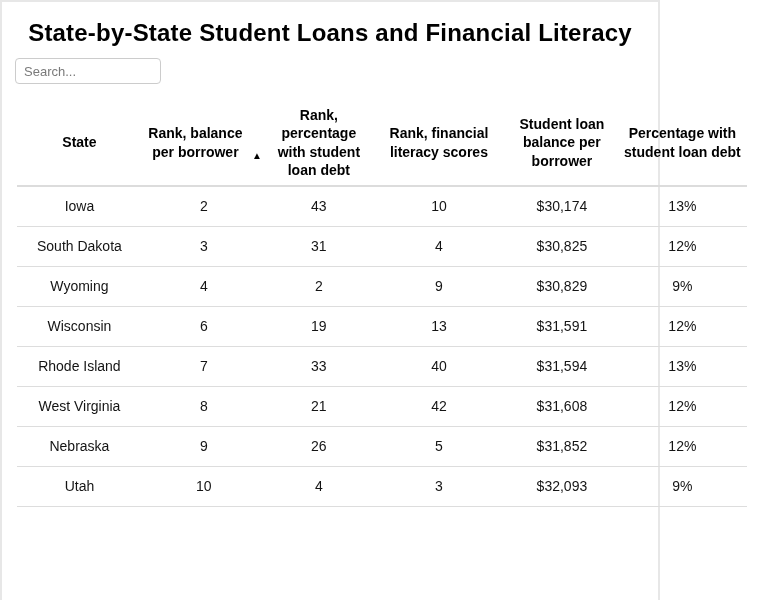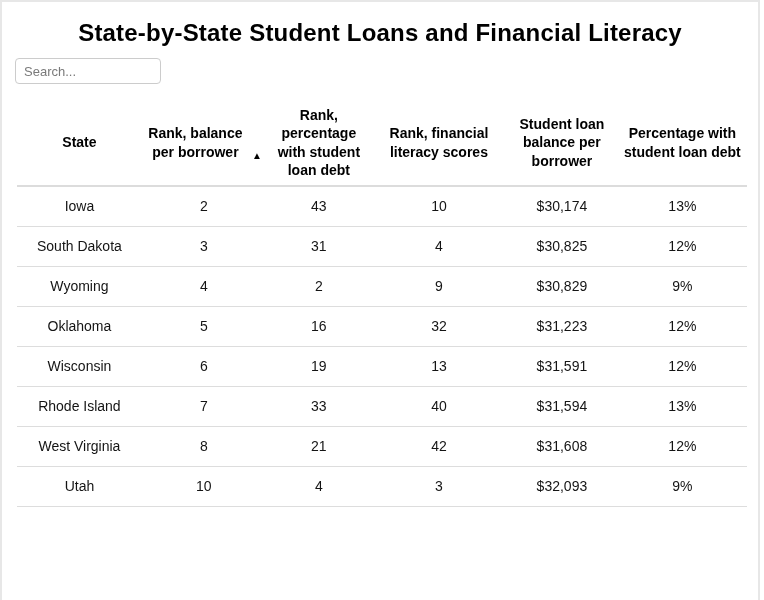--- a/index.html
+++ b/index.html
@@ -3,21 +3,21 @@
 <meta charset="utf-8">
 <style>
   * { box-sizing: border-box; margin: 0; padding: 0; }
   html, body { width: 764px; height: 600px; overflow: hidden; }
   body {
     font-family: "Liberation Sans", "DejaVu Sans", sans-serif;
     background: #ffffff;
     color: #141414;
   }
   .page-frame {
-    width: 760px;
+    width: 660px;
     height: 600px;
     border: 2px solid #e7e7e7;
     border-bottom: none;
     background: #fff;
   }
   .page-title {
     text-align: center;
     font-size: 24px;
     font-weight: 700;
     letter-spacing: 0.2px;
@@ -146,28 +146,20 @@
         </tr>
         <tr>
           <td>Wyoming</td>
           <td>4</td>
           <td>2</td>
           <td>9</td>
           <td>$30,829</td>
           <td>9%</td>
         </tr>
         <tr>
-          <td>Oklahoma</td>
-          <td>5</td>
-          <td>16</td>
-          <td>32</td>
-          <td>$31,223</td>
-          <td>12%</td>
-        </tr>
-        <tr>
           <td>Wisconsin</td>
           <td>6</td>
           <td>19</td>
           <td>13</td>
           <td>$31,591</td>
           <td>12%</td>
         </tr>
         <tr>
           <td>Rhode Island</td>
           <td>7</td>
@@ -178,20 +170,28 @@
         </tr>
         <tr>
           <td>West Virginia</td>
           <td>8</td>
           <td>21</td>
           <td>42</td>
           <td>$31,608</td>
           <td>12%</td>
         </tr>
         <tr>
+          <td>Nebraska</td>
+          <td>9</td>
+          <td>26</td>
+          <td>5</td>
+          <td>$31,852</td>
+          <td>12%</td>
+        </tr>
+        <tr>
           <td>Utah</td>
           <td>10</td>
           <td>4</td>
           <td>3</td>
           <td>$32,093</td>
           <td>9%</td>
         </tr>
       </tbody>
   </table>
 

